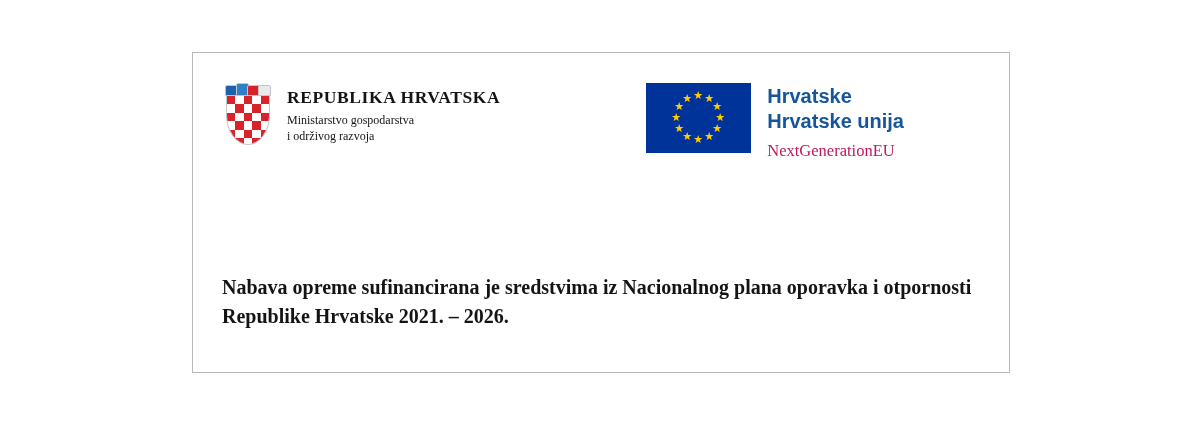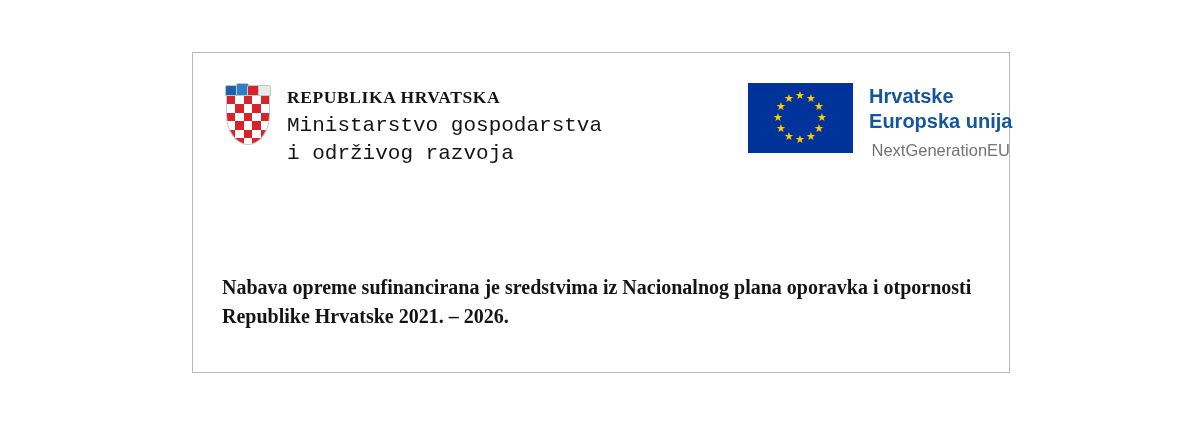--- a/index.html
+++ b/index.html
@@ -97,22 +97,22 @@
   .min-title {
     font-family: "Liberation Serif", serif;
     font-weight: bold;
     font-size: 17.5px;
     letter-spacing: 0.6px;
     color: #141414;
     line-height: 1.25;
     white-space: nowrap;
   }
   .min-sub {
-    font-family: Liberation Mono, monospace;
-    font-size: 21px;
+    font-family: Liberation Serif, serif;
+    font-size: 12px;
     color: #141414;
     line-height: 1.35;
     margin-top: 3px;
     white-space: nowrap;
   }
 
   
   .eu-block {
     display: flex;
     align-items: flex-start;
@@ -148,27 +148,26 @@
   .eu-text { padding-top: 1px; }
   .eu-line1, .eu-line2 {
     font-family: "Liberation Sans", sans-serif;
     font-weight: bold;
     font-size: 20px;
     line-height: 1.25;
     color: #15569b;
     white-space: nowrap;
   }
   .eu-line3 {
-    font-family: Liberation Sans, sans-serif;
+    font-family: Liberation Serif, serif;
     font-size: 16.5px;
-    color: #737373;
+    color: #be185d;
     line-height: 1.3;
     margin-top: 6px;
     white-space: nowrap;
-    text-align: center;
   }
 
   
   .body-text {
     position: absolute;
     left: 29px;
     top: 220px;
     width: 760px;
     font-family: "Liberation Serif", serif;
     font-size: 20px;
@@ -245,21 +244,21 @@
             <span class="eu-star" style="left: 63.5px; top: 54.0526px;"></span>
             <span class="eu-star" style="left: 52.5px; top: 57px;"></span>
             <span class="eu-star" style="left: 41.5px; top: 54.0526px;"></span>
             <span class="eu-star" style="left: 33.4474px; top: 46px;"></span>
             <span class="eu-star" style="left: 30.5px; top: 35px;"></span>
             <span class="eu-star" style="left: 33.4474px; top: 24px;"></span>
             <span class="eu-star" style="left: 41.5px; top: 15.9474px;"></span>
           </div>
         <div class="eu-text">
           <div class="eu-line1">Hrvatske</div>
-          <div class="eu-line2">Europska unija</div>
+          <div class="eu-line2">Hrvatske unija</div>
           <div class="eu-line3">NextGenerationEU</div>
         </div>
       </div>
 
     </div>
 
     <div class="body-text">Nabava opreme sufinancirana je sredstvima iz Nacionalnog plana oporavka i otpornosti Republike Hrvatske 2021. – 2026.</div>
 
   </div>
 

